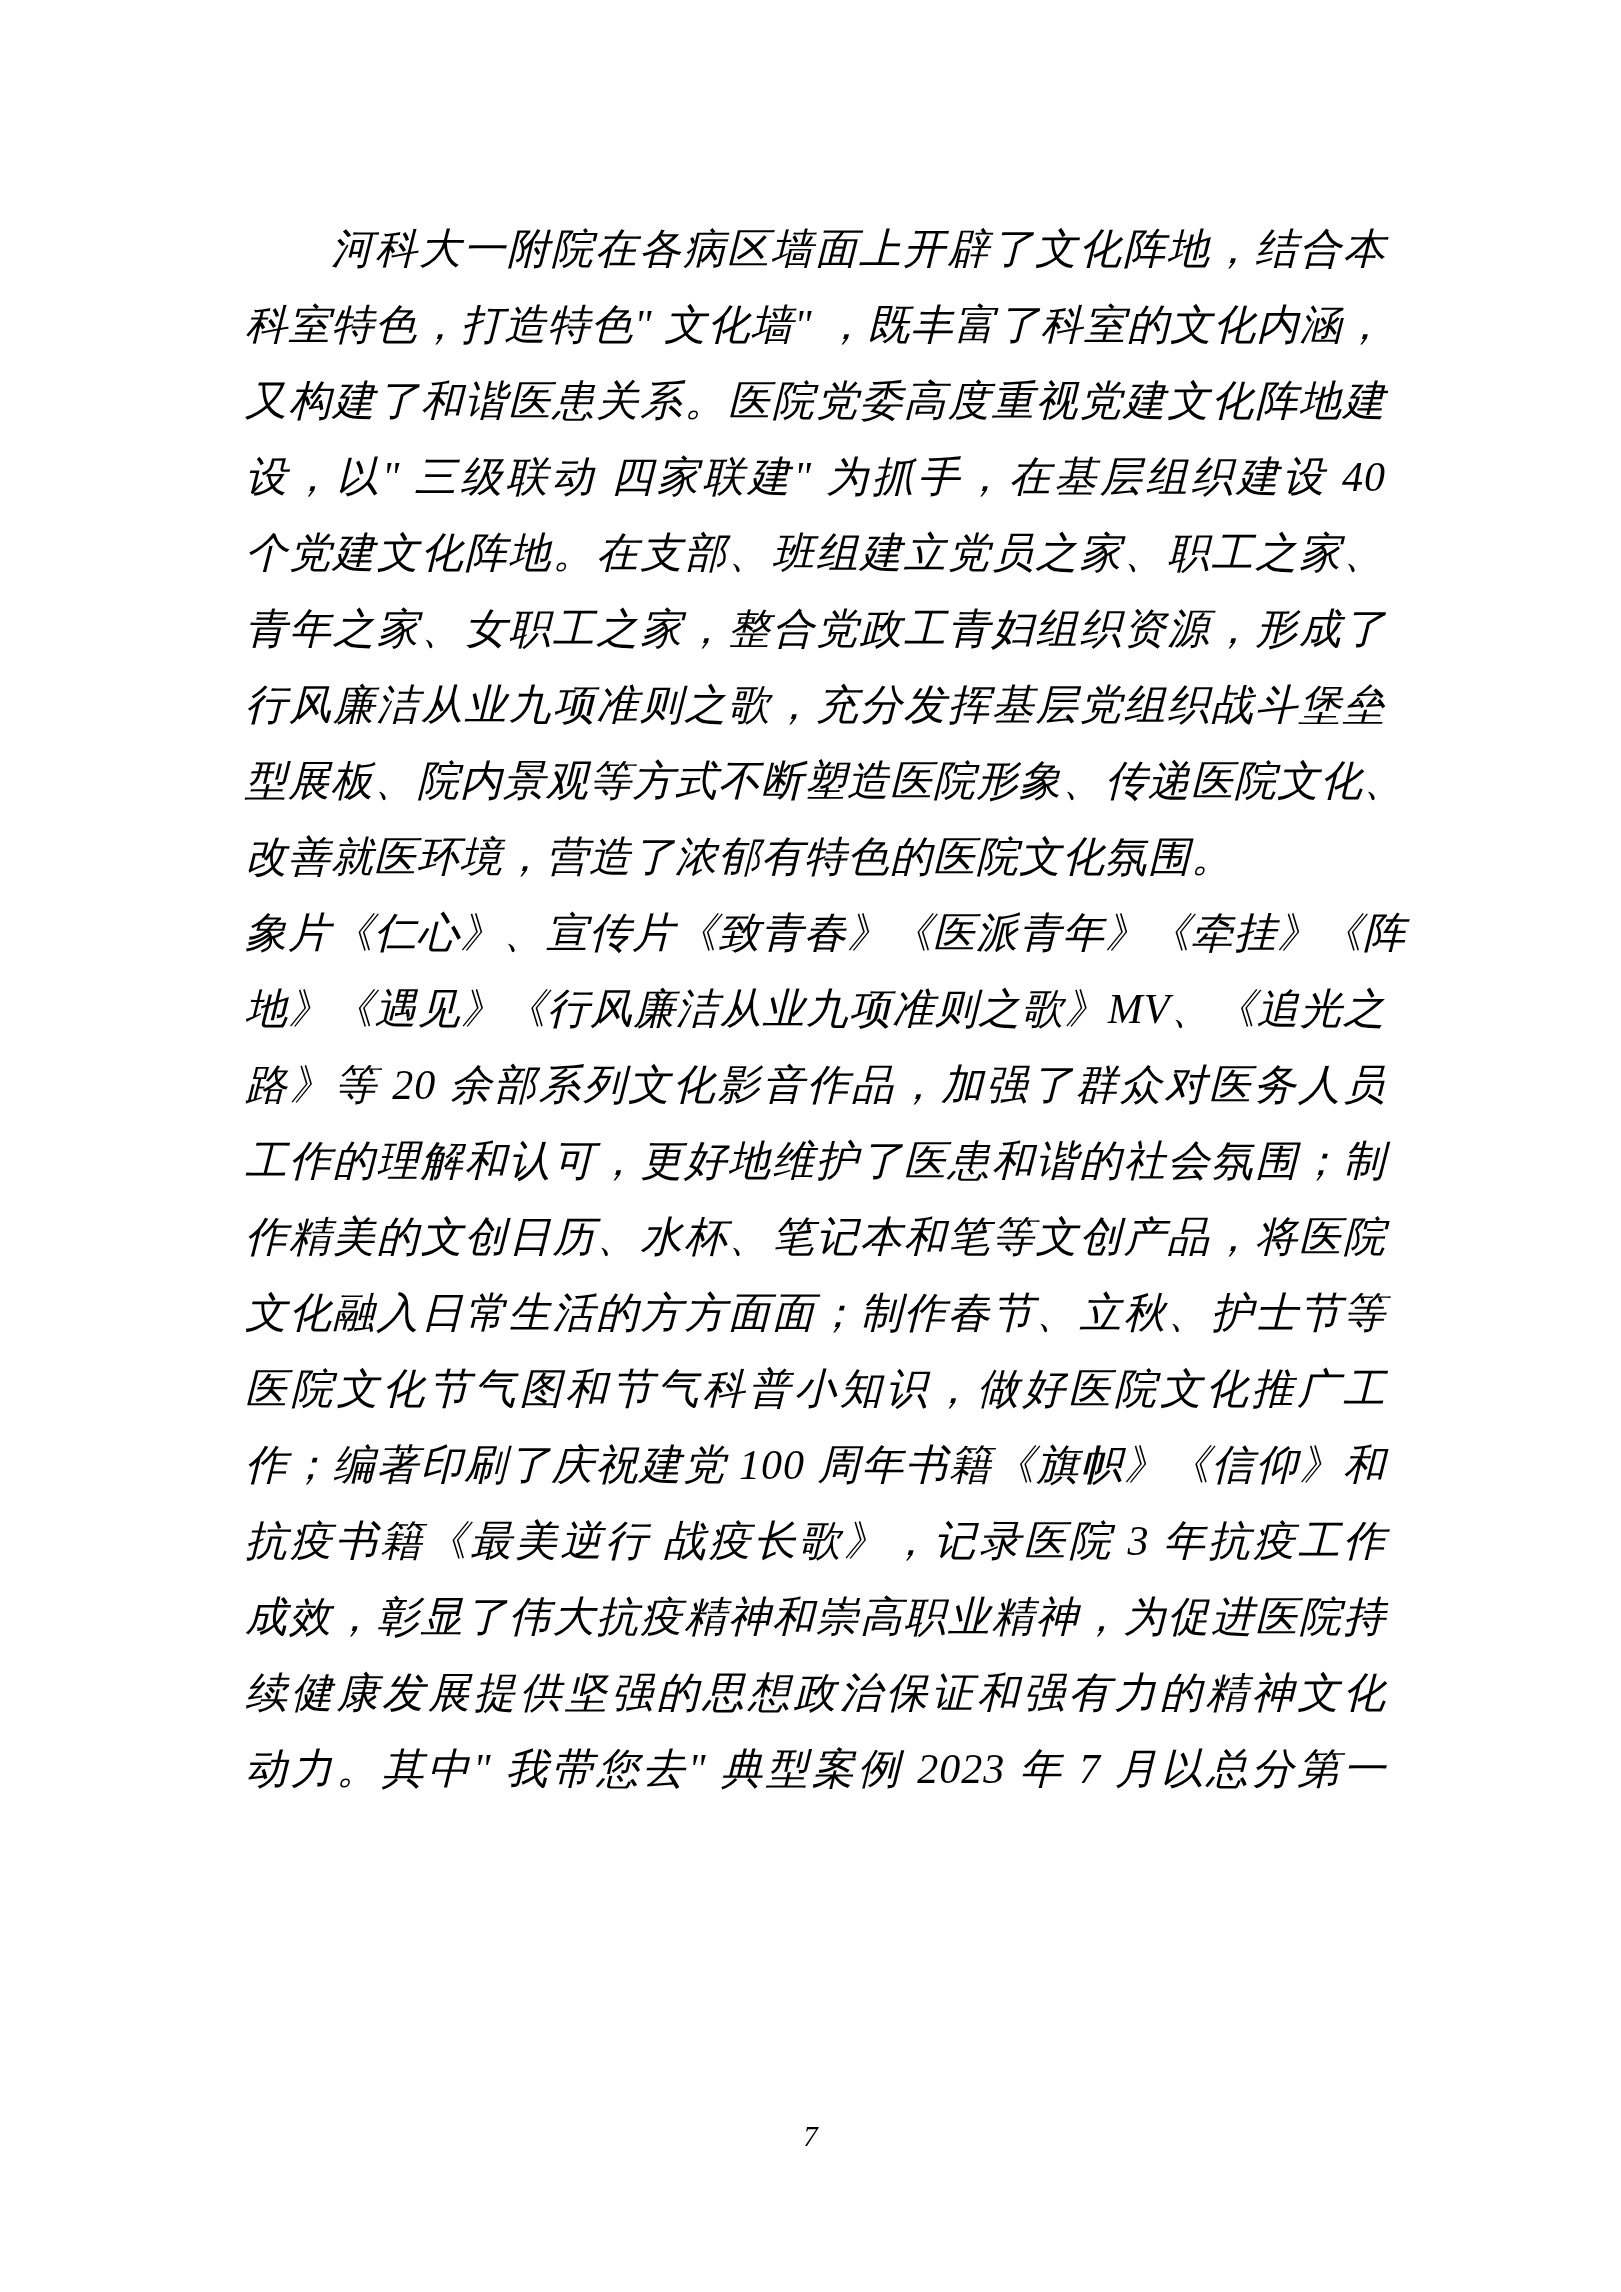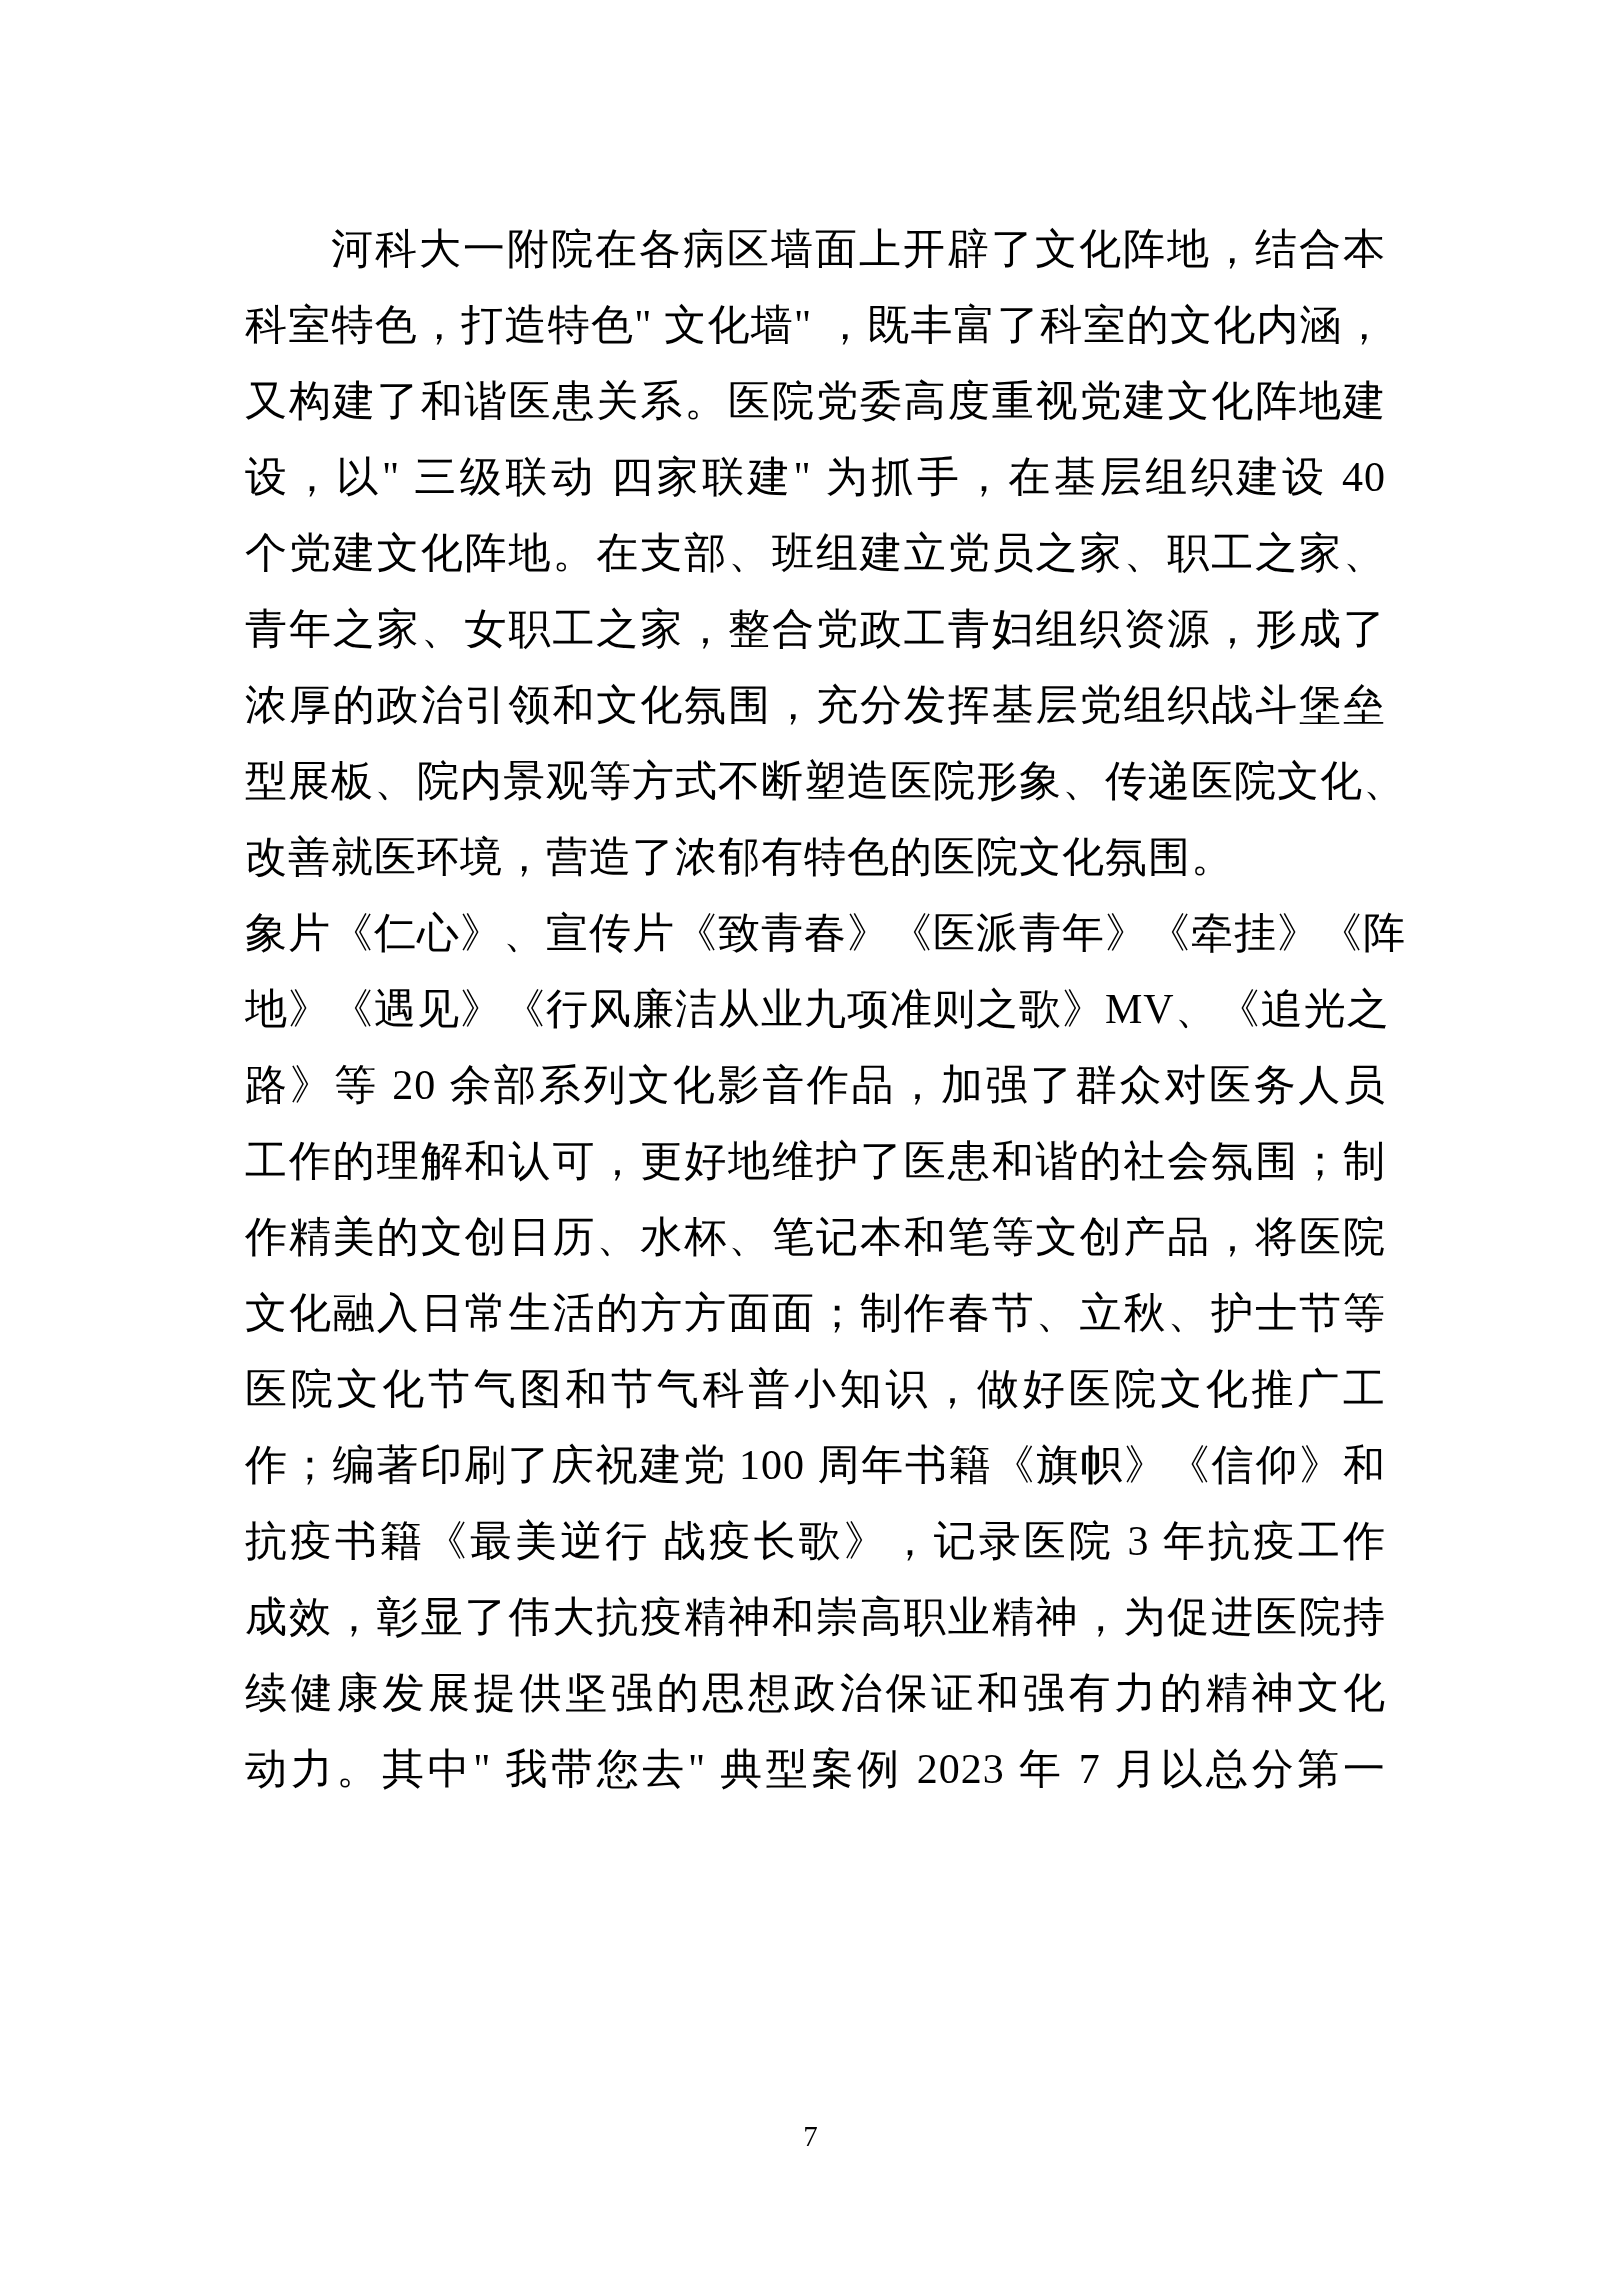--- a/index.html
+++ b/index.html
@@ -14,20 +14,21 @@
     overflow: hidden;
     font-family: "Liberation Serif", "DejaVu Serif", serif;
     color: #000000;
   }
   .page {
     position: absolute;
     left: 0; top: 0;
     width: 1621px;
     height: 2293px;
     background: #ffffff;
+    font-style: italic;
   }
   .doc-body {
     position: absolute;
     left: 245px;
     top: 211px;
     width: 1141px;
   }
   .line {
     height: 76px;
     line-height: 76px;
@@ -64,21 +65,21 @@
 <body>
 
 <div class="page">
   <div class="doc-body">
     <div class="line indent">河科大一附院在各病区墙面上开辟了文化阵地，结合本</div>
     <div class="line">科室特色，打造特色" 文化墙" ，既丰富了科室的文化内涵，</div>
     <div class="line">又构建了和谐医患关系。医院党委高度重视党建文化阵地建</div>
     <div class="line">设，以" 三级联动 四家联建" 为抓手，在基层组织建设 40</div>
     <div class="line">个党建文化阵地。在支部、班组建立党员之家、职工之家、</div>
     <div class="line">青年之家、女职工之家，整合党政工青妇组织资源，形成了</div>
-    <div class="line">浓厚的政治引领和文化氛围，充分发挥基层党组织战斗堡垒</div>
+    <div class="line">行风廉洁从业九项准则之歌，充分发挥基层党组织战斗堡垒</div>
     <div class="line">型展板、院内景观等方式不断塑造医院形象、传递医院文化、</div>
     <div class="line para-end">改善就医环境，营造了浓郁有特色的医院文化氛围。</div>
     <div class="line">象片《仁心》、宣传片《致青春》《医派青年》《牵挂》《阵</div>
     <div class="line">地》《遇见》《行风廉洁从业九项准则之歌》MV、《追光之</div>
     <div class="line">路》等 20 余部系列文化影音作品，加强了群众对医务人员</div>
     <div class="line">工作的理解和认可，更好地维护了医患和谐的社会氛围；制</div>
     <div class="line">作精美的文创日历、水杯、笔记本和笔等文创产品，将医院</div>
     <div class="line">文化融入日常生活的方方面面；制作春节、立秋、护士节等</div>
     <div class="line">医院文化节气图和节气科普小知识，做好医院文化推广工</div>
     <div class="line">作；编著印刷了庆祝建党 100 周年书籍《旗帜》《信仰》和</div>

